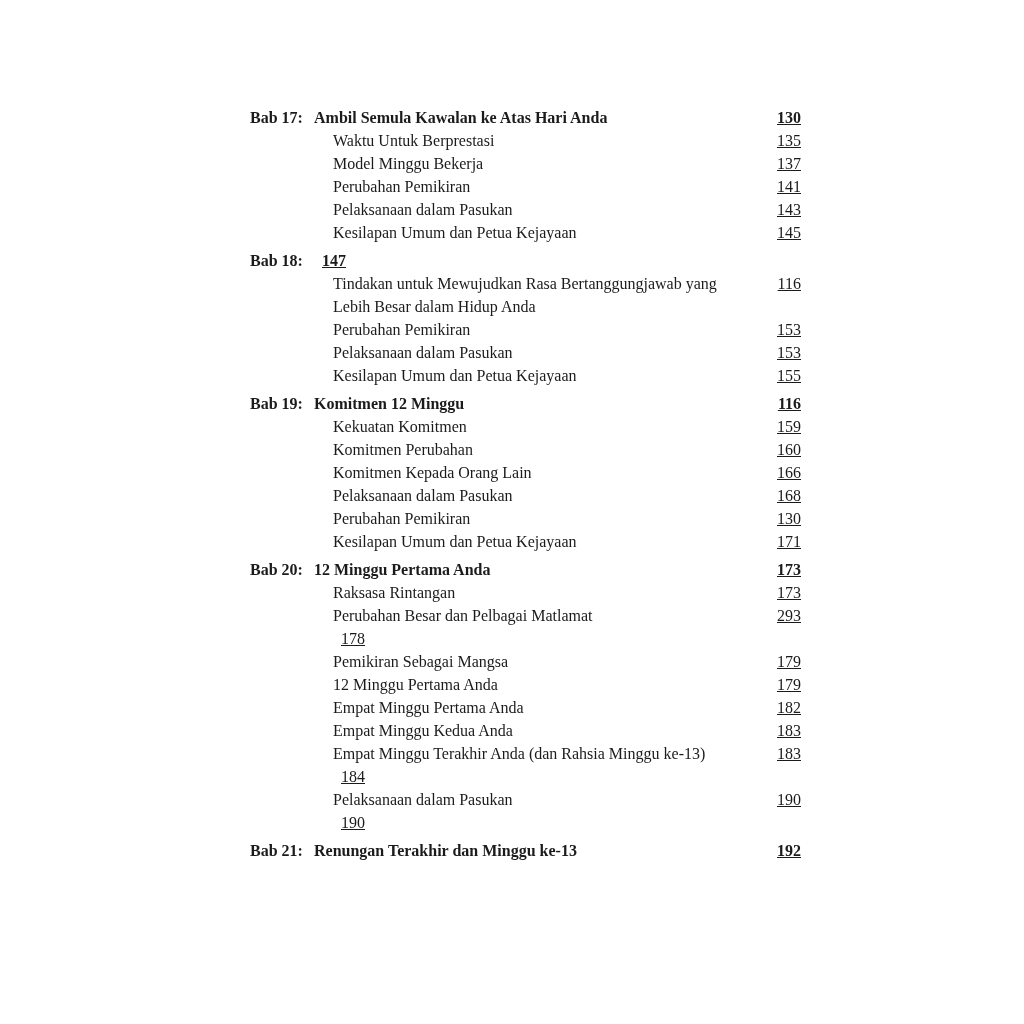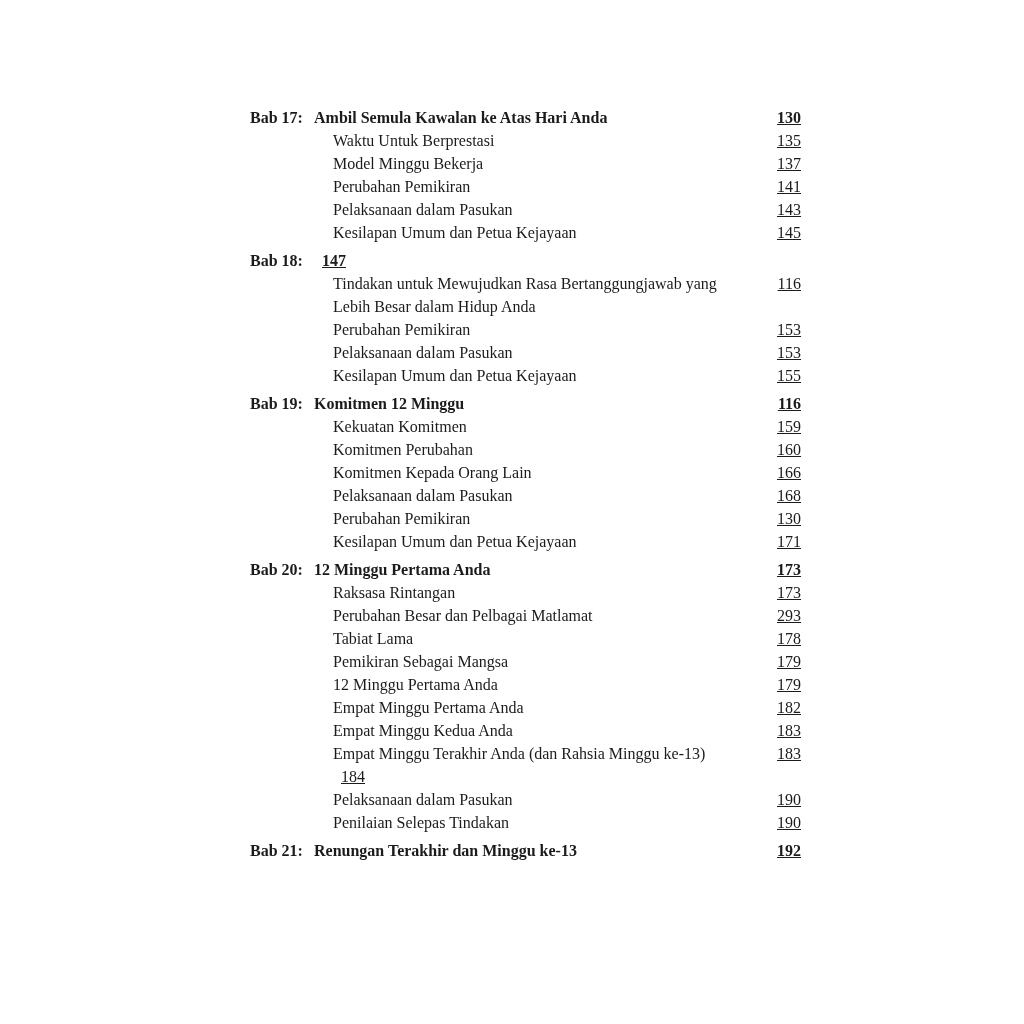--- a/index.html
+++ b/index.html
@@ -181,21 +181,20 @@
 
 
   <div class="row sub">
     <span class="label"></span>
     <span class="title">Perubahan Besar dan Pelbagai Matlamat</span>
     <span class="page-num">293</span>
   </div>
 
   <div class="row sub">
     <span class="label"></span>
-    <span class="title">Tabiat Lama</span>
     <span class="page-num">178</span>
   </div>
 
   <div class="row sub">
     <span class="label"></span>
     <span class="title">Pemikiran Sebagai Mangsa</span>
     <span class="page-num">179</span>
   </div>
 
   <div class="row sub">
@@ -228,21 +227,20 @@
   </div>
 
   <div class="row sub">
     <span class="label"></span>
     <span class="title">Pelaksanaan dalam Pasukan</span>
     <span class="page-num">190</span>
   </div>
 
   <div class="row sub">
     <span class="label"></span>
-    <span class="title">Penilaian Selepas Tindakan</span>
     <span class="page-num">190</span>
   </div>
 
   <div class="row chapter">
     <span class="label">Bab 21:</span>
     <span class="title">Renungan Terakhir dan Minggu ke-13</span>
     <span class="page-num">192</span>
   </div>
 </div>
 </div>

